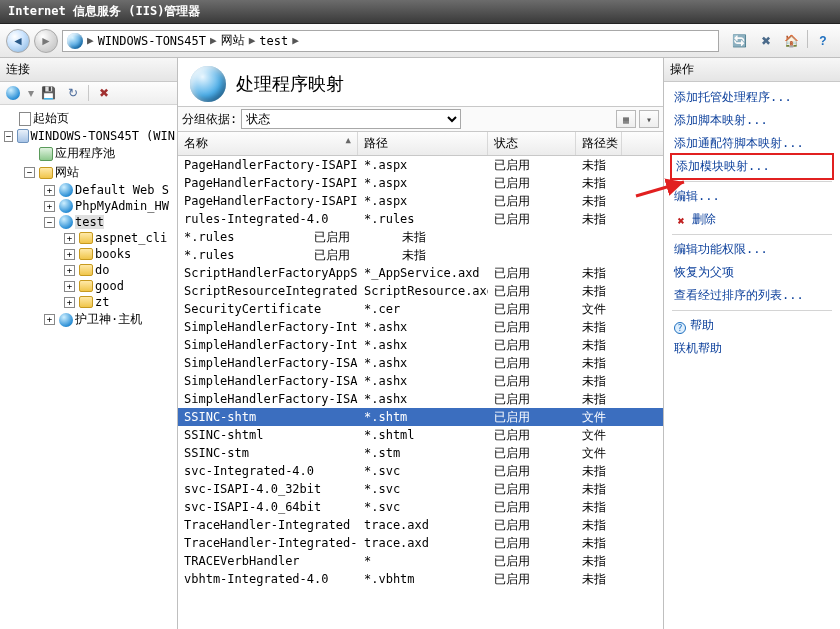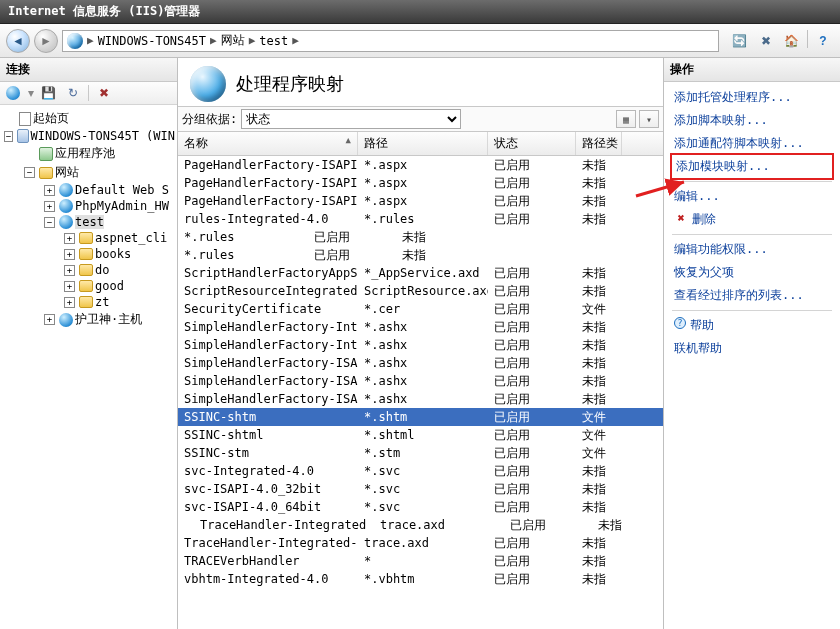--- a/index.html
+++ b/index.html
@@ -75,21 +75,21 @@
     width: 178px;
     background: #fff;
     border-right: 1px solid #bfbfbf;
     display:flex;flex-direction:column;
   }
   .pane-header {
     background: linear-gradient(#f7f7f7,#e5e5e5);
     border-bottom: 1px solid #c8c8c8;
     padding: 3px 6px;
     font-family:"SimSun",monospace;
-    font-weight:bold;
+    font-weight:normal;
   }
   .toolbar {
     background: linear-gradient(#fdfdfd,#eee);
     padding: 2px 4px;
     border-bottom: 1px solid #d4d4d4;
     display:flex; gap:6px; align-items:center;
   }
   .tb-icon{width:18px;height:18px;display:inline-flex;align-items:center;justify-content:center;}
   .tb-globe{border-radius:50%;background:radial-gradient(circle at 35% 30%,#cdefff,#2b8fd6 70%,#0a4f8a 100%);width:14px;height:14px;}
   .tree {
@@ -184,21 +184,21 @@
   .grid-body::-webkit-scrollbar-track{background:#f0f0f0;border-left:1px solid #d0d0d0;}
   .grid-body::-webkit-scrollbar-thumb{background:linear-gradient(#e6e6e6,#cfcfcf);border:1px solid #a8a8a8;}
   
   .right-pane{
     width:176px;
     background:#fff;
     display:flex;flex-direction:column;
   }
   .actions-list{padding:4px 0;font-family:"SimSun",monospace;}
   .action{
-    display:flex;align-items:flex-start;gap:4px;
+    display:flex;align-items:flex-end;gap:4px;
     padding:3px 10px;
     color:#0b3f9b;
     cursor:default;
   }
   .action.highlighted{
     border:2px solid #e12020;
     margin:-2px 6px -2px 6px;
     padding:3px 4px;
   }
   .action .act-icon{width:14px;height:14px;display:inline-flex;align-items:center;justify-content:center;}
@@ -456,21 +456,21 @@
             <span class="cell c-state" style="width: 88px;">已启用</span>
             <span class="cell c-ptype" style="width: 46px;">未指</span>
           </div>
           <div class="row">
             <span class="cell c-name" style="width: 180px;">svc-ISAPI-4.0_64bit</span>
             <span class="cell c-path" style="width: 130px;">*.svc</span>
             <span class="cell c-state" style="width: 88px;">已启用</span>
             <span class="cell c-ptype" style="width: 46px;">未指</span>
           </div>
           <div class="row">
-            <span class="cell c-name" style="width: 180px; margin-left: 16px;">TraceHandler-Integrated</span>
+            <span class="cell c-name" style="width: 180px;">TraceHandler-Integrated</span>
             <span class="cell c-path" style="width: 130px;">trace.axd</span>
             <span class="cell c-state" style="width: 88px;">已启用</span>
             <span class="cell c-ptype" style="width: 46px;">未指</span>
           </div>
           <div class="row">
             <span class="cell c-name" style="width: 180px;">TraceHandler-Integrated-4.0</span>
             <span class="cell c-path" style="width: 130px;">trace.axd</span>
             <span class="cell c-state" style="width: 88px;">已启用</span>
             <span class="cell c-ptype" style="width: 46px;">未指</span>
           </div>

